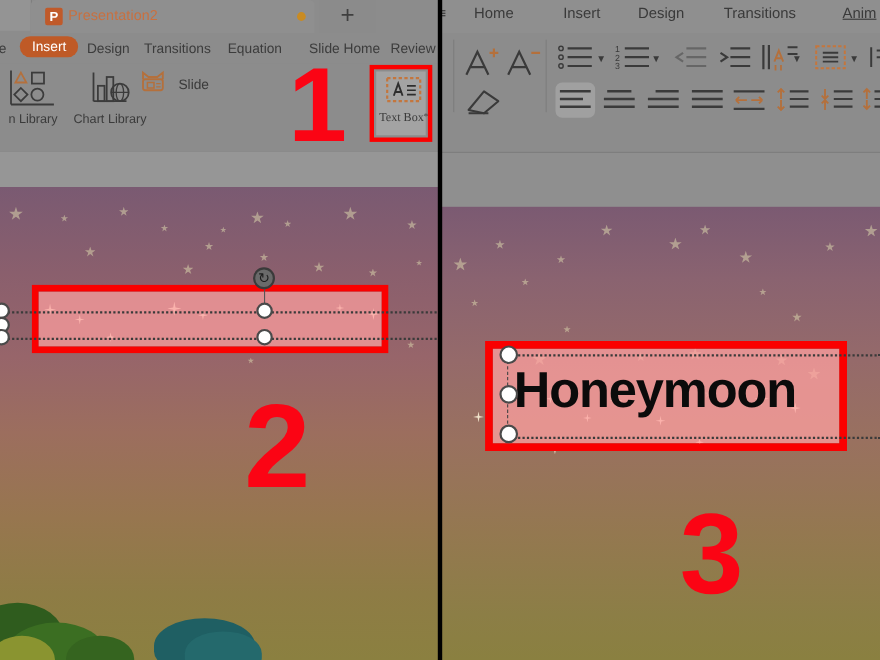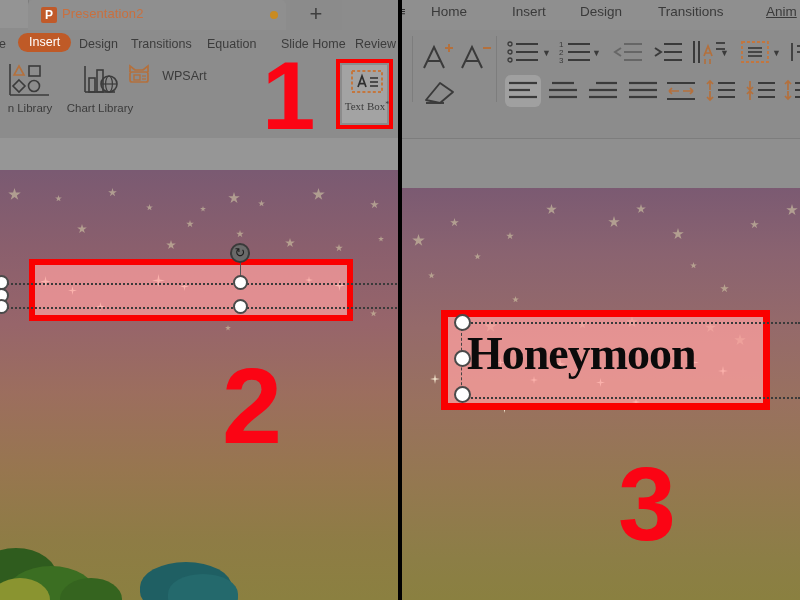--- a/index.html
+++ b/index.html
@@ -85,21 +85,21 @@
            border-top:1px solid #7d7d7d;border-bottom:1px solid #7d7d7d;}
   .ricon{position:absolute;color:#3a3a3a;}
   .align-sel{position:absolute;background:#a0a0a0;border-radius:6px;}
 
   
   .tb-right-hl{position:absolute;left:441px;top:310px;width:329px;height:100px;
                border:7px solid #fa0000;box-sizing:border-box;z-index:24;}
   .tb-right-fill{position:absolute;left:448px;top:317px;width:315px;height:86px;
                  background:rgba(255,160,160,.75);z-index:23;}
   .honeymoon{position:absolute;left:467px;top:327px;z-index:26;font-size:46px;font-weight:bold;
-             color:#0b0b0b;letter-spacing:-1px;font-family:Liberation Serif, serif;}
+             color:#0b0b0b;letter-spacing:-1px;font-family:Liberation Sans, sans-serif;}
 </style>
 </head>
 <body>
 
 <div class="root">
 
   <div class="panel-left">
 
     <div class="l-titlebar">
       <div class="l-tabchip"></div>
@@ -155,21 +155,21 @@
     <div class="ribitem" style="left:126px;top:62px;width:96px;text-align:left;">
       <span style="display:inline-block;vertical-align:middle;">
         <svg width="30" height="26" viewBox="0 0 30 26">
           <path d="M4 10 L4 4 L9 8 L17 8 L22 4 L22 10" fill="none" stroke="#b4703c" stroke-width="1.7"></path>
           <rect x="4" y="10" width="18" height="10" rx="2" fill="none" stroke="#b4703c" stroke-width="1.7"></rect>
           <rect x="8" y="13" width="6" height="5" fill="none" stroke="#b4703c" stroke-width="1.4"></rect>
           <line x1="16" y1="14" x2="20" y2="14" stroke="#b4703c" stroke-width="1.2"></line>
           <line x1="16" y1="17" x2="20" y2="17" stroke="#b4703c" stroke-width="1.2"></line>
         </svg>
       </span>
-      <span style="display:inline-block;vertical-align:middle;padding-left:3px;font-size:12.5px;color:#3b3b3b;">WPSArt</span>
+      <span style="display:inline-block;vertical-align:middle;padding-left:3px;font-size:12.5px;color:#3b3b3b;">Slide</span>
     </div>
 
 
 
 
     <div class="textbox-btn"></div>
     <div class="ribitem" style="left:340px;top:68px;width:54px;z-index:31;font-family:Liberation Serif, serif;">
       <span class="ribicon">
         <svg width="34" height="28" viewBox="0 0 34 28">
           <rect x="2" y="3" width="30" height="21" fill="none" stroke="#c4763d" stroke-width="2" stroke-dasharray="3,2.2"></rect>

